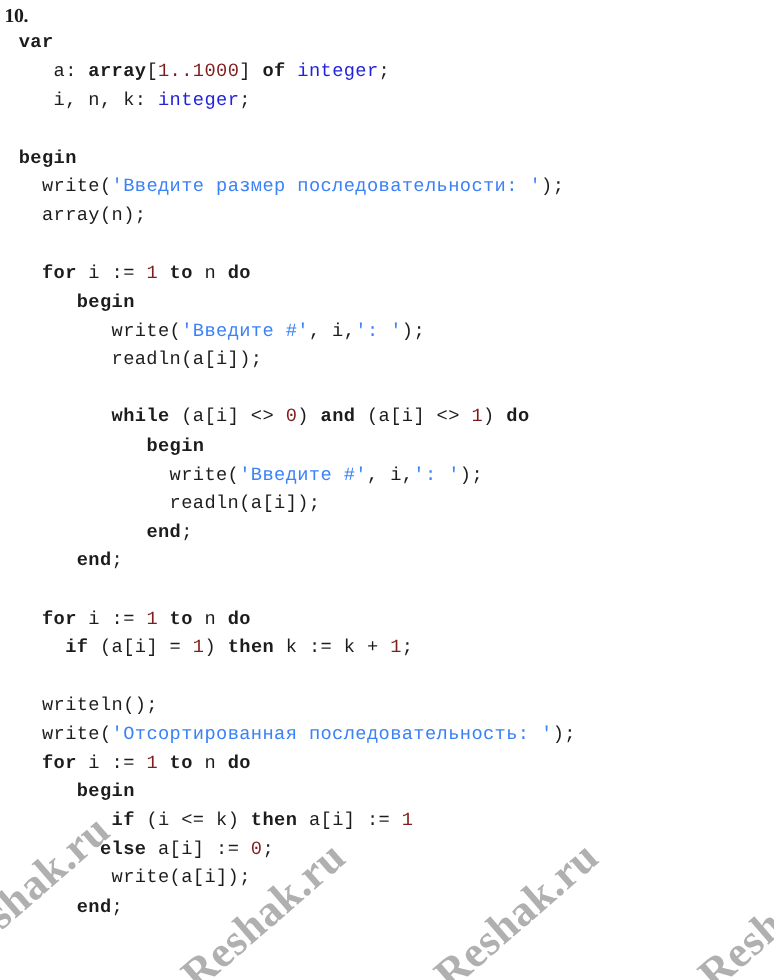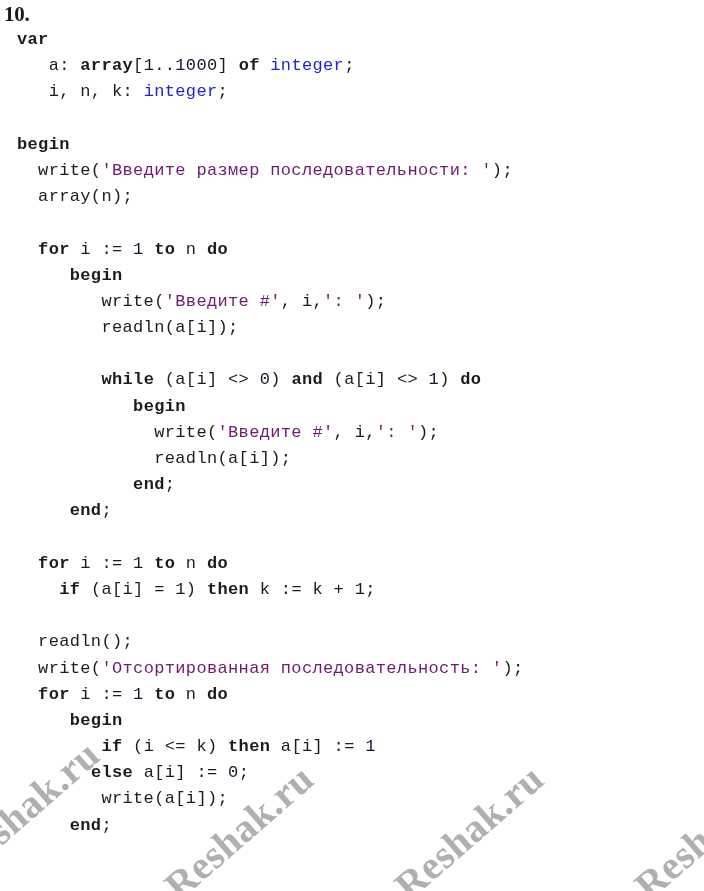--- a/index.html
+++ b/index.html
@@ -16,21 +16,21 @@
     font-family: "Liberation Mono", "DejaVu Sans Mono", monospace;
   }
 
   
   #task-number {
     position: absolute;
     left: 4px;
     top: 2px;
     font-family: "Liberation Serif", "DejaVu Serif", serif;
     font-weight: bold;
-    font-size: 21px;
+    font-size: 18px;
     line-height: 24px;
     color: #1a1a1a;
     letter-spacing: -0.3px;
   }
 
   
   #code-listing {
     position: absolute;
     left: 0;
     top: 27px;
@@ -46,22 +46,22 @@
     color: #1c1c1c;
     letter-spacing: 0.35px;
     padding-left: 6px;
     font-family: "Liberation Mono", "DejaVu Sans Mono", monospace;
   }
   .code-line.blank { color: transparent; }
 
   
   .tok-kw   { color: #1c1c1c; font-weight: bold; }
   .tok-plain{ color: #1c1c1c; }
-  .tok-str  { color: #701a75; }
-  .tok-num  { color: #0f172a; }
+  .tok-str  { color: #3b82f6; }
+  .tok-num  { color: #7f1d1d; }
   .tok-type { color: #2222dd; text-align: right; }
 
   
   #watermark-layer {
     position: absolute;
     inset: 0;
     z-index: 3;
     pointer-events: none;
   }
   .watermark {
@@ -103,21 +103,21 @@
     <div class="code-line"><span class="tok-plain">        </span><span class="tok-kw">while</span><span class="tok-plain"> (a[i] &lt;&gt; </span><span class="tok-num">0</span><span class="tok-plain">) </span><span class="tok-kw">and</span><span class="tok-plain"> (a[i] &lt;&gt; </span><span class="tok-num">1</span><span class="tok-plain">) </span><span class="tok-kw">do</span></div>
     <div class="code-line"><span class="tok-plain">           </span><span class="tok-kw">begin</span></div>
     <div class="code-line"><span class="tok-plain">             write(</span><span class="tok-str">'Введите #'</span><span class="tok-plain">, i,</span><span class="tok-str">': '</span><span class="tok-plain">);</span></div>
     <div class="code-line"><span class="tok-plain">             readln(a[i]);</span></div>
     <div class="code-line"><span class="tok-plain">           </span><span class="tok-kw">end</span><span class="tok-plain">;</span></div>
     <div class="code-line"><span class="tok-plain">     </span><span class="tok-kw">end</span><span class="tok-plain">;</span></div>
     <div class="code-line blank">&nbsp;</div>
     <div class="code-line"><span class="tok-plain">  </span><span class="tok-kw">for</span><span class="tok-plain"> i := </span><span class="tok-num">1</span><span class="tok-plain"> </span><span class="tok-kw">to</span><span class="tok-plain"> n </span><span class="tok-kw">do</span></div>
     <div class="code-line"><span class="tok-plain">    </span><span class="tok-kw">if</span><span class="tok-plain"> (a[i] = </span><span class="tok-num">1</span><span class="tok-plain">) </span><span class="tok-kw">then</span><span class="tok-plain"> k := k + </span><span class="tok-num">1</span><span class="tok-plain">;</span></div>
     <div class="code-line blank">&nbsp;</div>
-    <div class="code-line"><span class="tok-plain">  readln();</span></div>
+    <div class="code-line"><span class="tok-plain">  writeln();</span></div>
     <div class="code-line"><span class="tok-plain">  write(</span><span class="tok-str">'Отсортированная последовательность: '</span><span class="tok-plain">);</span></div>
     <div class="code-line"><span class="tok-plain">  </span><span class="tok-kw">for</span><span class="tok-plain"> i := </span><span class="tok-num">1</span><span class="tok-plain"> </span><span class="tok-kw">to</span><span class="tok-plain"> n </span><span class="tok-kw">do</span></div>
     <div class="code-line"><span class="tok-plain">     </span><span class="tok-kw">begin</span></div>
     <div class="code-line"><span class="tok-plain">        </span><span class="tok-kw">if</span><span class="tok-plain"> (i &lt;= k) </span><span class="tok-kw">then</span><span class="tok-plain"> a[i] := </span><span class="tok-num">1</span></div>
     <div class="code-line"><span class="tok-plain">       </span><span class="tok-kw">else</span><span class="tok-plain"> a[i] := </span><span class="tok-num">0</span><span class="tok-plain">;</span></div>
     <div class="code-line"><span class="tok-plain">        write(a[i]);</span></div>
     <div class="code-line"><span class="tok-plain">     </span><span class="tok-kw">end</span><span class="tok-plain">;</span></div>
   </div>
 
 <div id="watermark-layer">

